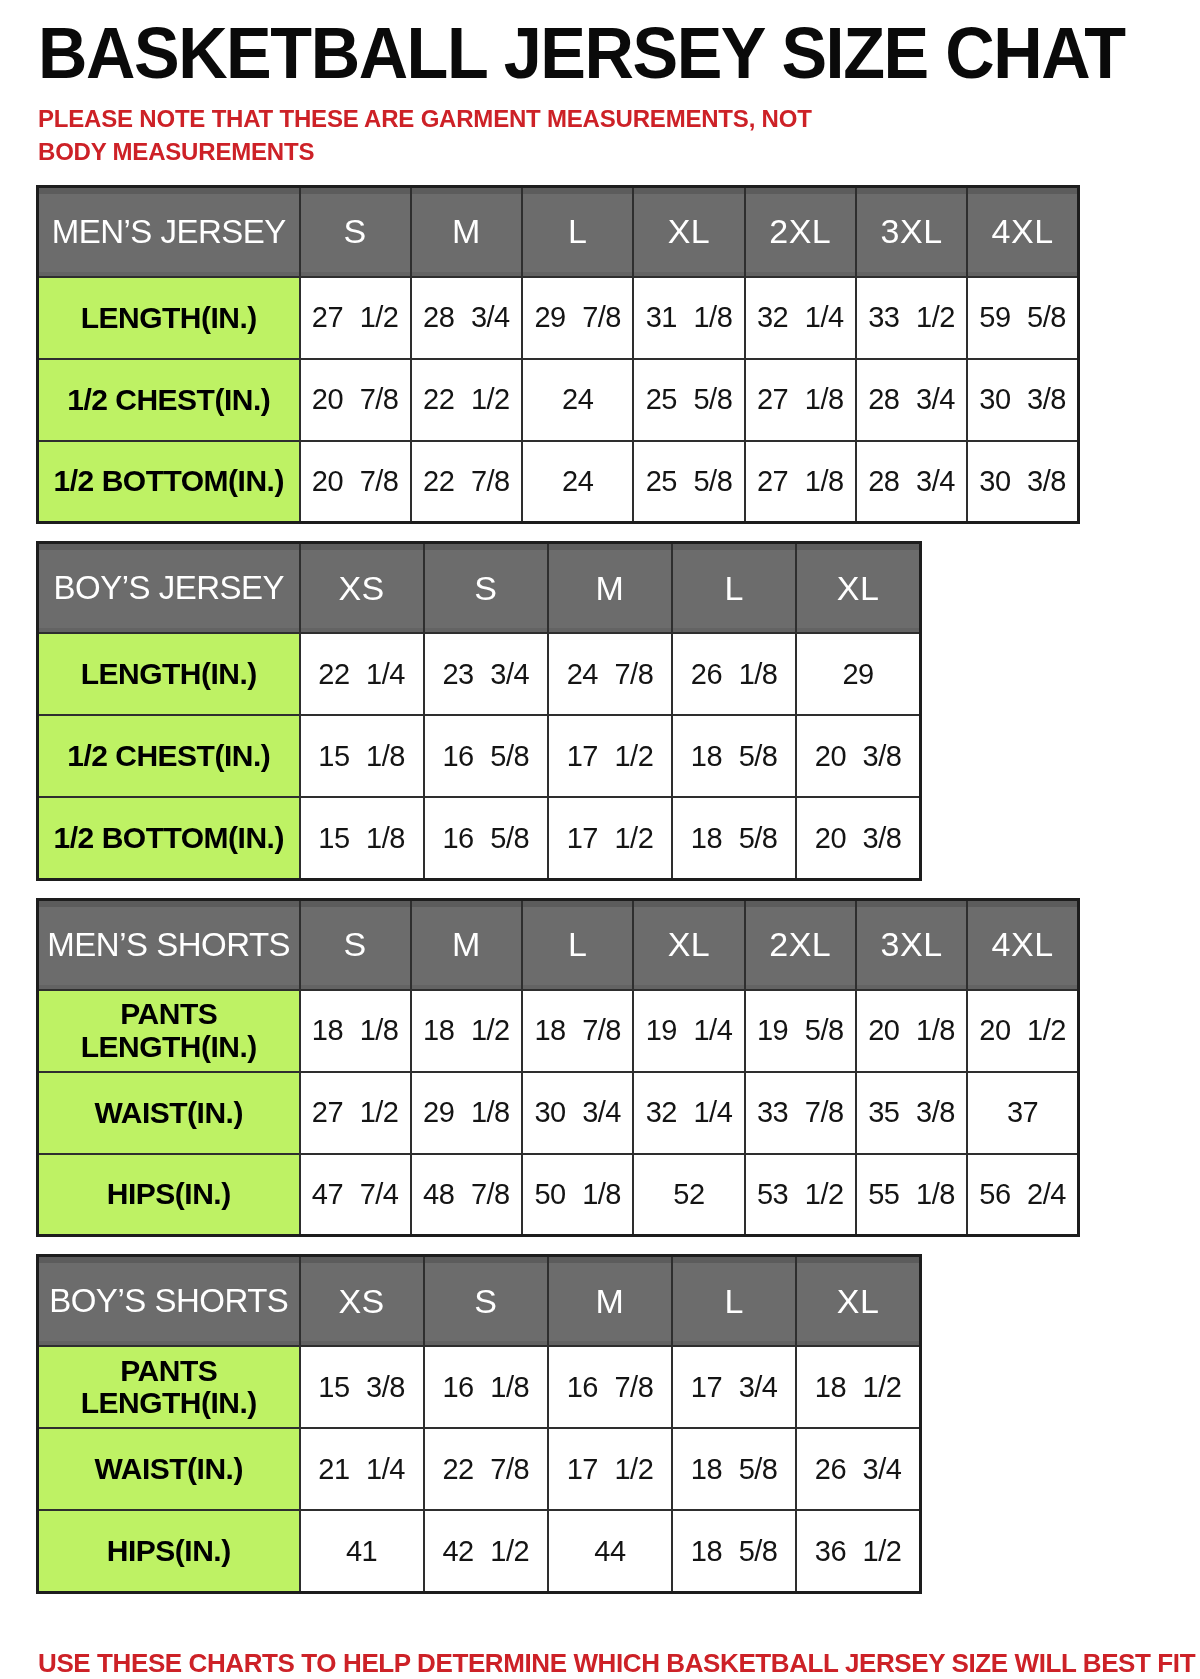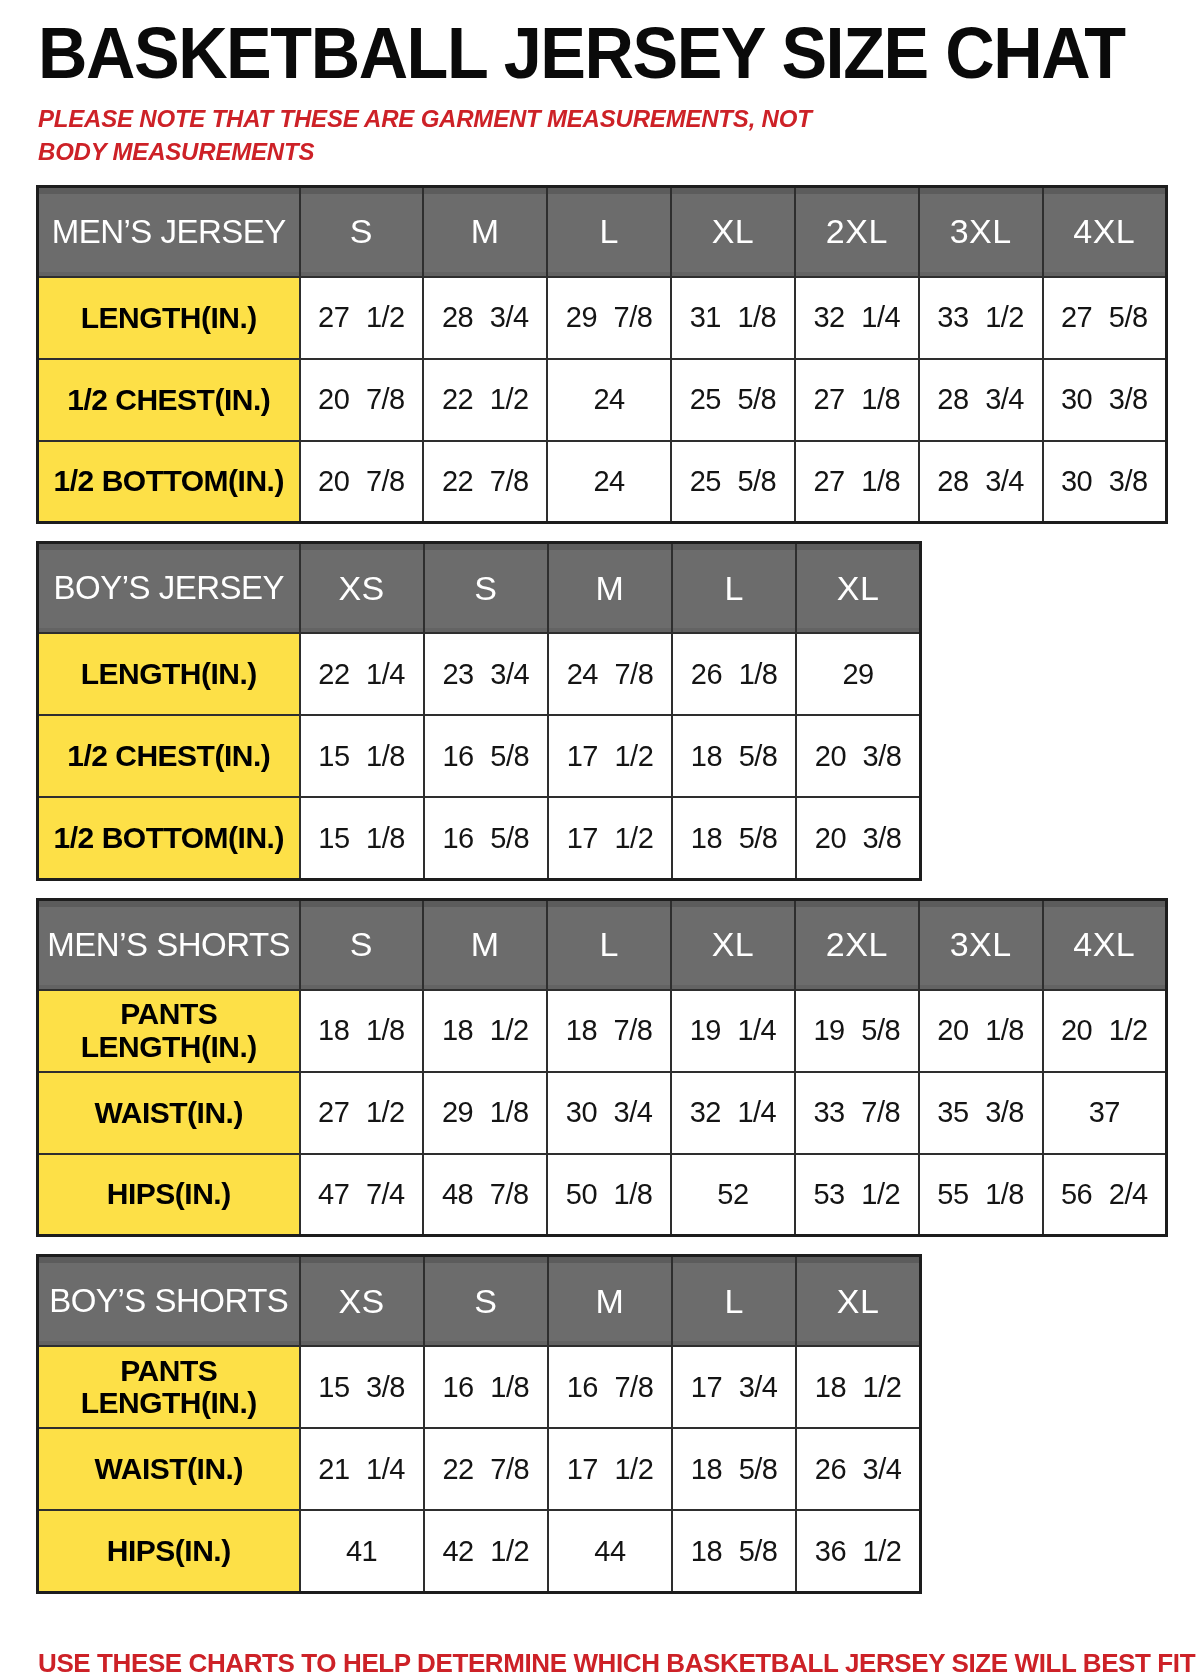--- a/index.html
+++ b/index.html
@@ -13,38 +13,38 @@
     width:1200px;height:1679px;background:#ffffff;overflow:hidden;
     font-family:"Liberation Sans", sans-serif;color:#000;
   }
   .page-title{
     margin:16px 0 0 38px;
     font-size:72px;font-weight:bold;letter-spacing:-1.5px;line-height:1.05;
     transform:scaleX(0.95);transform-origin:left center;white-space:nowrap;color:#0a0a0a;
   }
   .garment-note{
     margin:10px 0 0 38px;width:830px;
-    font-size:24px;font-weight:bold;letter-spacing:-0.2px;line-height:1.4;color:var(--red);font-style:italic;
+    font-size:24px;font-weight:bold;letter-spacing:-0.2px;line-height:1.4;color:var(--red);
   }
   .tables{margin:16px 0 0 36px;}
   .table-wrap{margin-bottom:17px;}
   table.size-table{border-collapse:collapse;table-layout:fixed;border:3px solid #1d1d1d;}
-  table.size-table.wide{width:1132px;}
+  table.size-table.wide{width:1044px;}
   table.size-table.narrow{width:886px;}
   col.label-col{width:262px;}
   .size-table th,.size-table td{border:2px solid var(--grid);padding:0 4px;text-align:center;vertical-align:middle;overflow:hidden;}
   .size-table thead th{
     height:88px;background:var(--header-bg);color:var(--header-text);
     font-weight:normal;font-size:34px;letter-spacing:0.5px;
     box-shadow:inset 0 6px 0 rgba(0,0,0,0.14), inset 0 -4px 0 rgba(0,0,0,0.08);
   }
   .size-table thead th.table-title{font-size:33px;letter-spacing:-0.5px;}
   .size-table tbody tr{height:82px;}
   .size-table tbody th.row-label{
-    background:#fde047;font-weight:bold;font-size:30px;letter-spacing:-0.5px;line-height:1.08;color:#000;
+    background:#bef264;font-weight:bold;font-size:30px;letter-spacing:-0.5px;line-height:1.08;color:#000;
   }
   .size-table tbody td.value-cell{
     background:#fff;font-size:29px;letter-spacing:-0.5px;word-spacing:9px;color:#141414;font-weight:normal;
   }
   .footer-note{
     margin:54px 0 0 38px;
     font-size:26px;font-weight:bold;letter-spacing:-0.4px;color:var(--red);white-space:nowrap;
   }
 </style>
 </head>
@@ -81,21 +81,21 @@
         </thead>
         <tbody>
           <tr>
             <th class="row-label">LENGTH(IN.)</th>
             <td class="value-cell">27 1/2</td>
             <td class="value-cell">28 3/4</td>
             <td class="value-cell">29 7/8</td>
             <td class="value-cell">31 1/8</td>
             <td class="value-cell">32 1/4</td>
             <td class="value-cell">33 1/2</td>
-            <td class="value-cell">27 5/8</td>
+            <td class="value-cell">59 5/8</td>
           </tr>
           <tr>
             <th class="row-label">1/2 CHEST(IN.)</th>
             <td class="value-cell">20 7/8</td>
             <td class="value-cell">22 1/2</td>
             <td class="value-cell">24</td>
             <td class="value-cell">25 5/8</td>
             <td class="value-cell">27 1/8</td>
             <td class="value-cell">28 3/4</td>
             <td class="value-cell">30 3/8</td>

